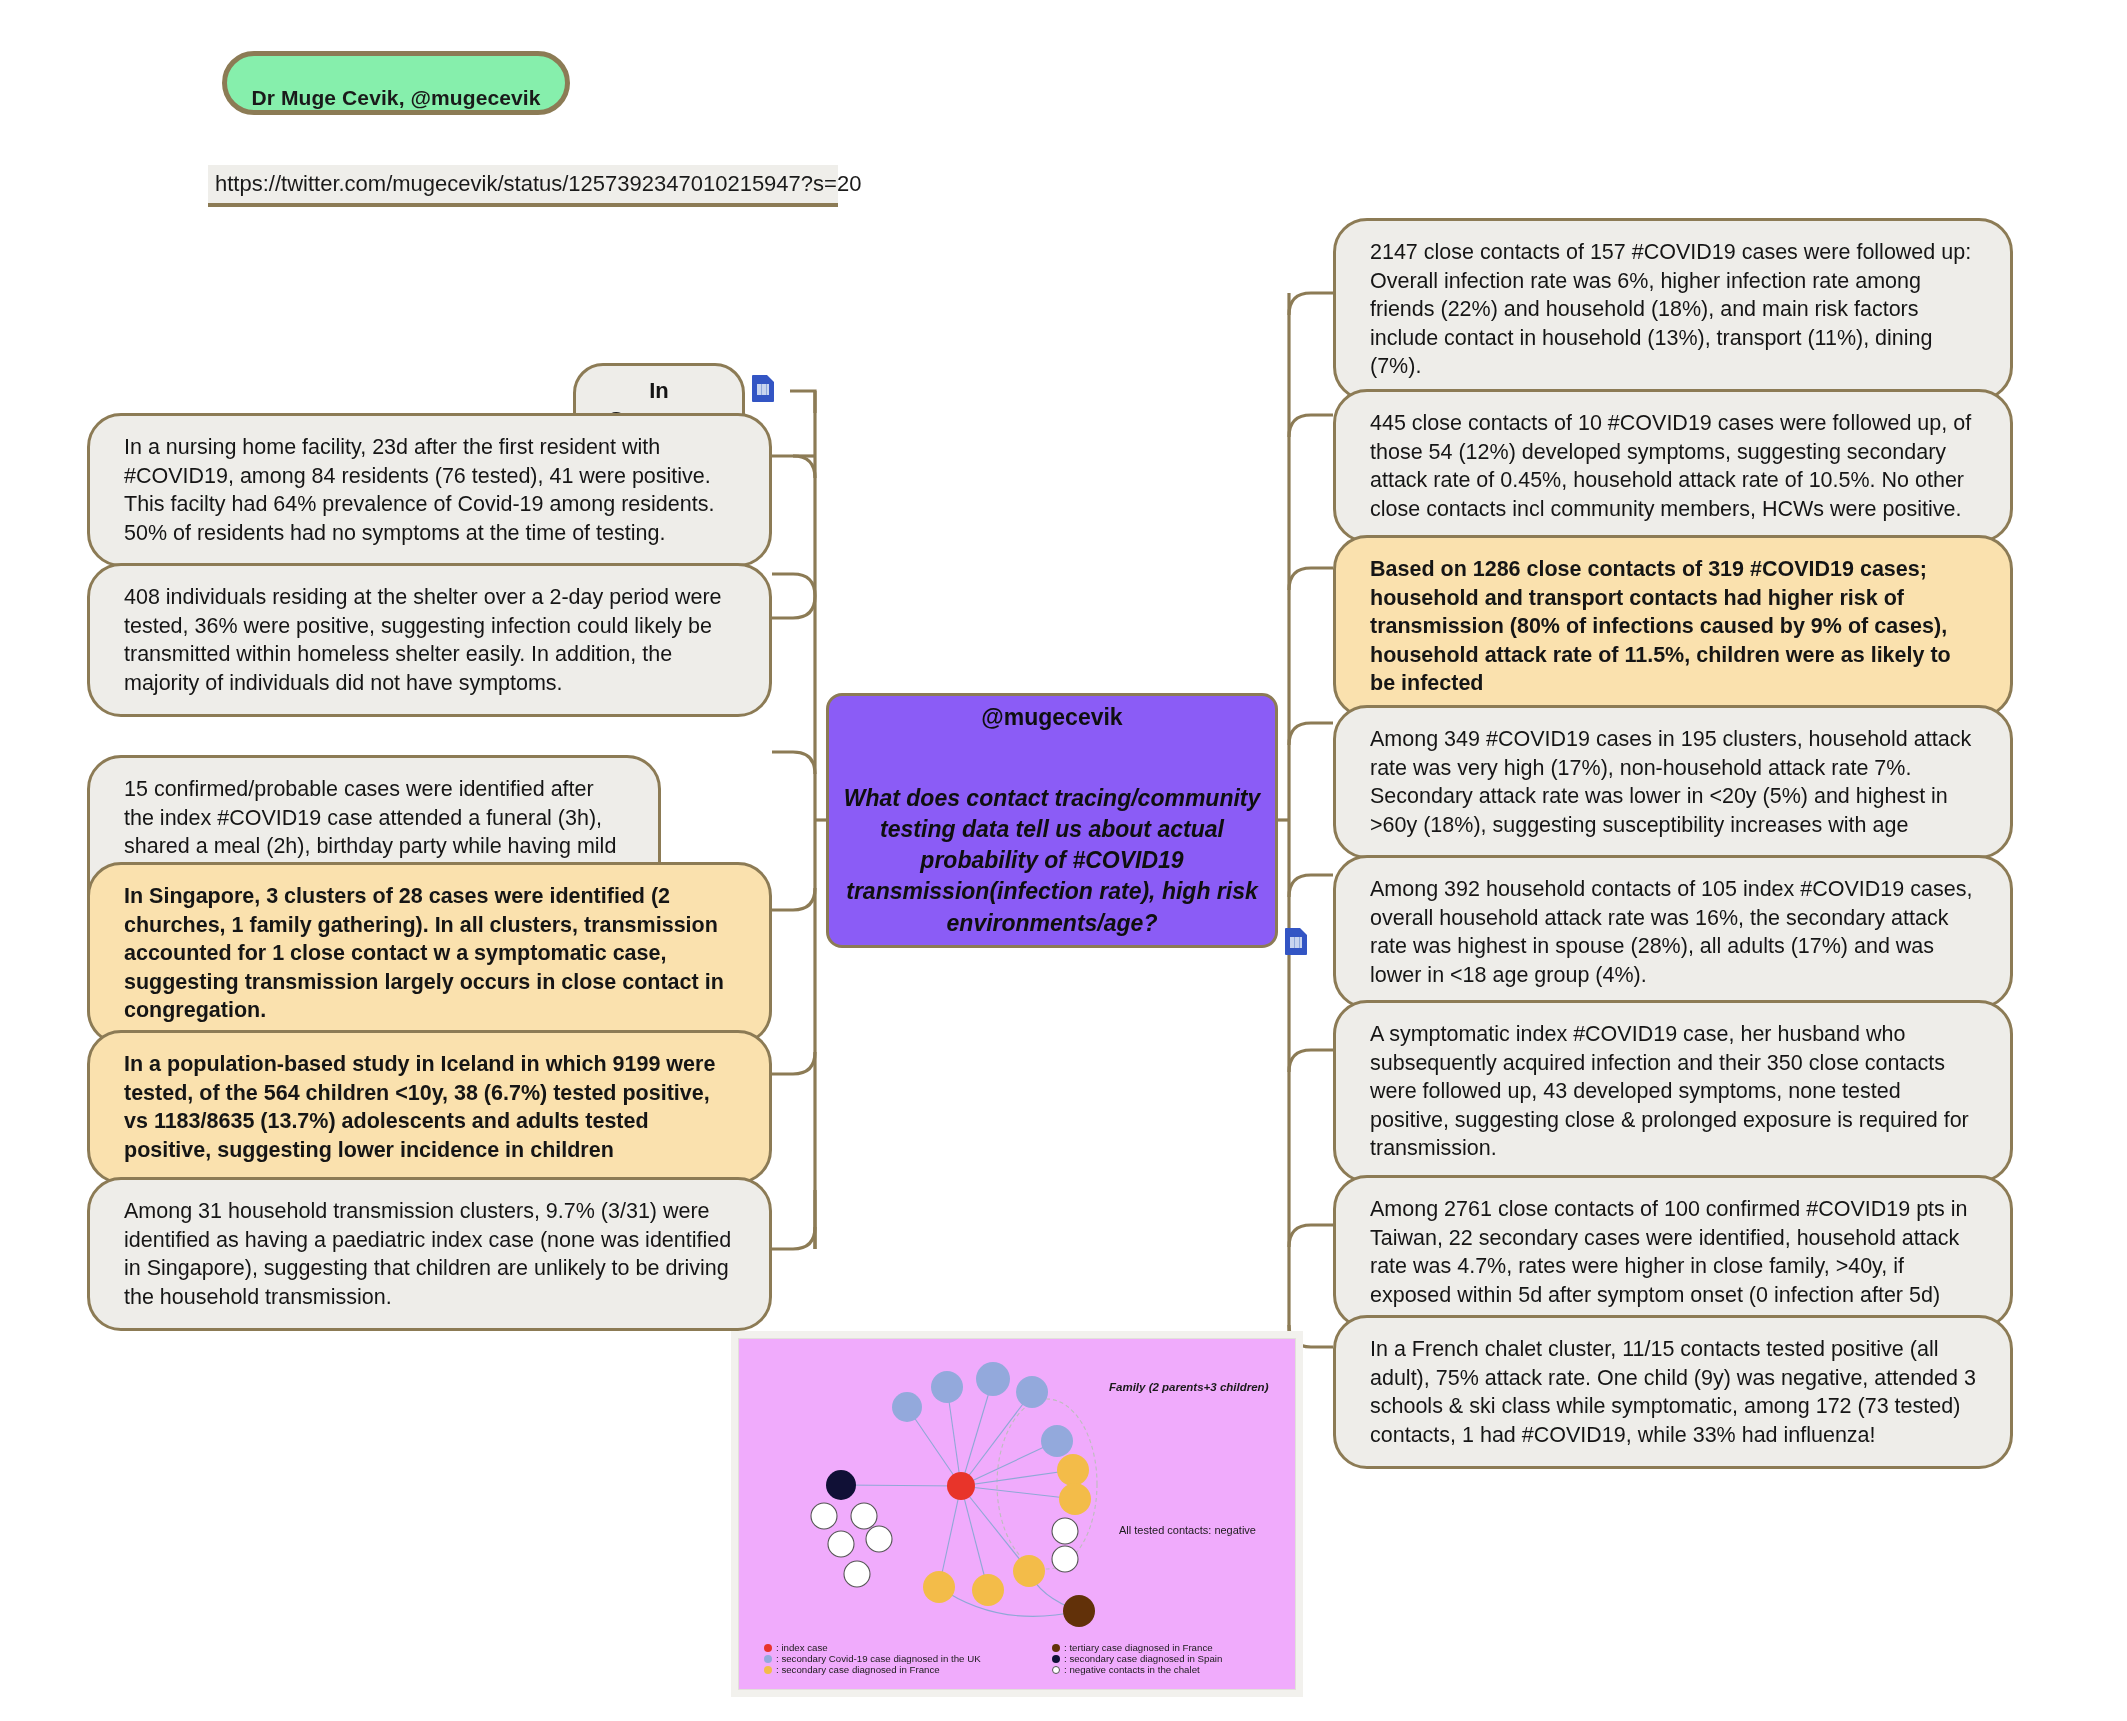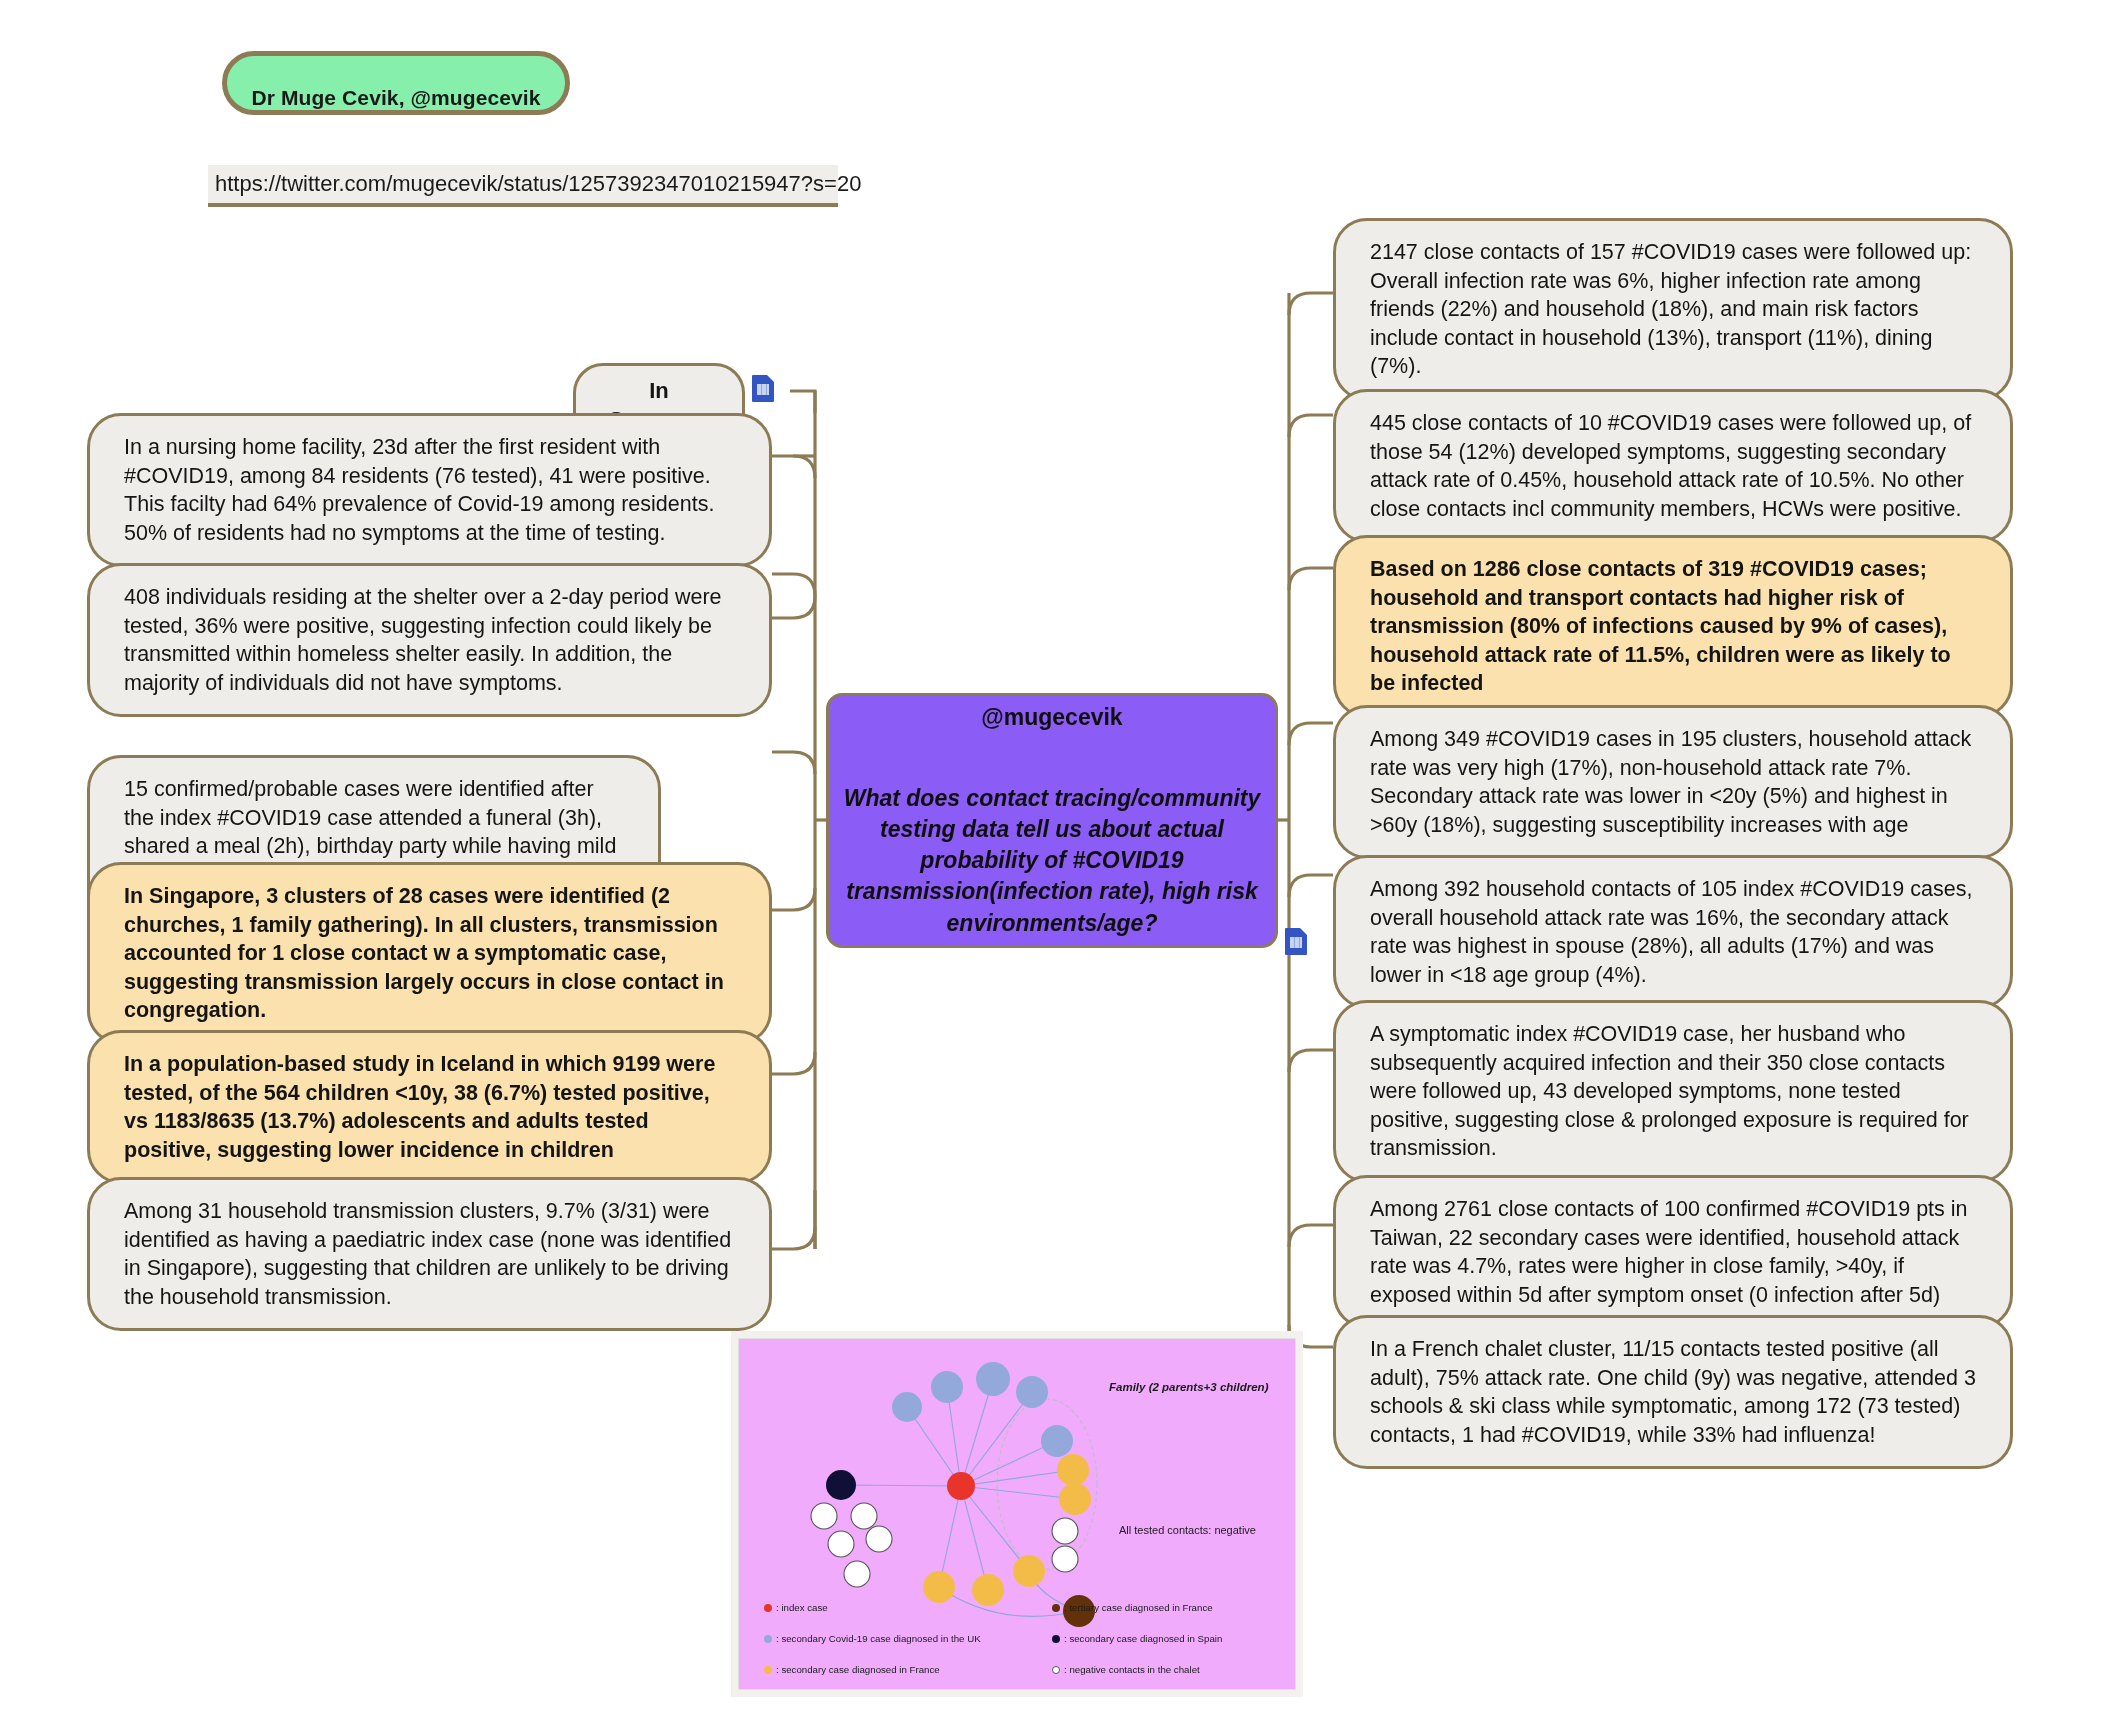--- a/index.html
+++ b/index.html
@@ -127,21 +127,21 @@
     white-space: nowrap;
   }
   .fig-label.ital { font-style: italic; font-weight: 600; font-size: 11.5px; }
   .legend {
     position: absolute;
     bottom: 14px; left: 0; right: 0;
     display: flex;
     font-size: 9.7px;
     color: #1b1b1b;
   }
-  .legend-col { display: flex; flex-direction: column; gap: 20px; }
+  .legend-col { display: flex; flex-direction: column; gap: 0; }
   .legend-col.left { margin-left: 25px; width: 280px; }
   .legend-col.right { margin-left: 8px; }
   .legend-row { display: flex; align-items: center; gap: 4px; white-space: nowrap; }
   .dot { width: 8px; height: 8px; border-radius: 50%; flex: 0 0 auto; }
   .dot.hollow { background: #fff; border: 1px solid #555; }
 </style>
 </head>
 <body>
 
 <div id="canvas">

